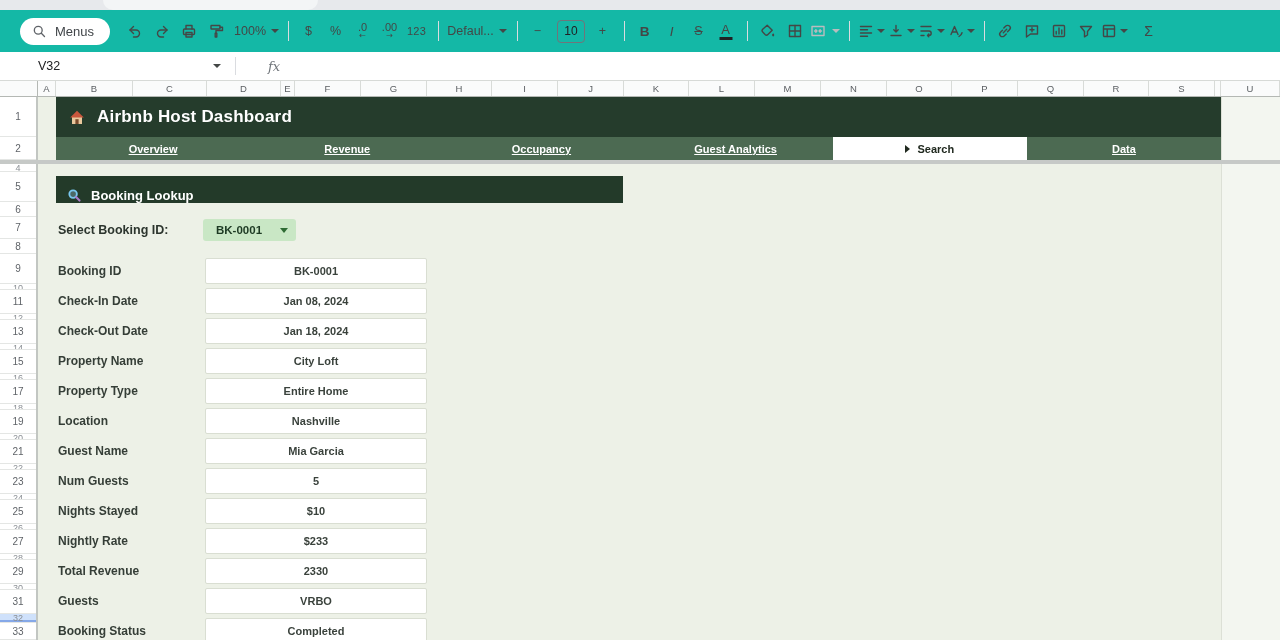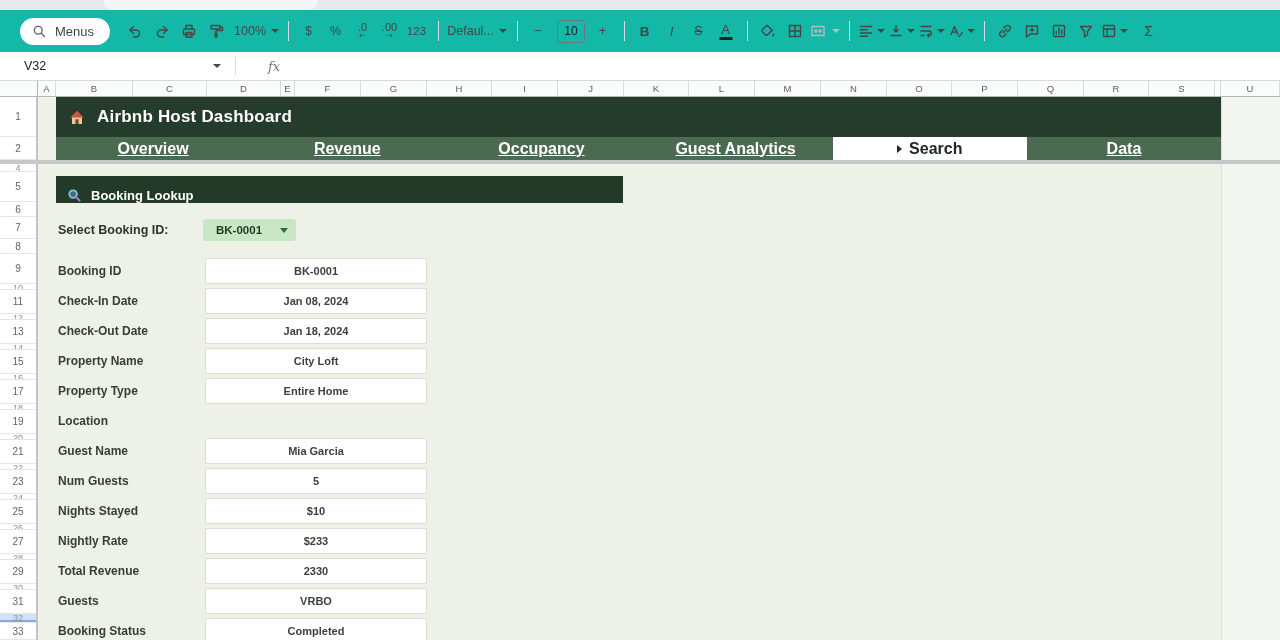--- a/index.html
+++ b/index.html
@@ -34,21 +34,21 @@
   .fmt-a { font-weight:500; font-size:13px; padding-bottom:4px; }
   .a-bar { position:absolute; bottom:4px; left:50%; transform:translateX(-50%); width:13px; height:3px; background:#202124; }
   .dec { display:inline-flex; flex-direction:column; align-items:center; line-height:10px; font-size:11px; }
   .dec .dec-arrow { font-family:"DejaVu Sans",sans-serif; font-size:8px; margin-top:-1px; }
   .lbl-123 { font-size:11px; letter-spacing:.3px; }
   .sigma { font-size:14px; }
 
   
   .formula-bar { position:absolute; top:52px; left:0; width:1280px; height:29px; background:#fff;
                  border-bottom:1px solid #d7dad7; display:flex; align-items:center; box-sizing:border-box; }
-  .name-box { width:235px; display:flex; align-items:center; padding-left:24px; box-sizing:border-box;
+  .name-box { width:235px; display:flex; align-items:center; padding-left:38px; box-sizing:border-box;
               font-size:12.5px; color:#202124; }
   .name-box .caret { margin-left:auto; margin-right:14px; }
   .fb-divider { width:1px; height:18px; background:#dadce0; }
   .fx { margin-left:32px; font-family:"DejaVu Serif",serif; font-style:italic; color:#70757a; font-size:13px; }
 
   
   .corner { position:absolute; top:81px; left:0; width:38px; height:16px; background:#fafbfb;
             border-right:1px solid #b4b8b4; border-bottom:1px solid #b4b8b4; box-sizing:border-box; }
   .col-headers { position:absolute; top:81px; left:38px; width:1242px; height:16px; display:flex;
                  background:#fafbfb; border-bottom:1px solid #b4b8b4; box-sizing:border-box; }
@@ -69,21 +69,21 @@
   .grid { position:absolute; left:38px; top:0; width:1242px; height:543px; background:#edf1e7; overflow:hidden; }
   .right-gutter { position:absolute; left:1183px; top:0; width:59px; height:543px; background:#f3f6f0;
                   border-left:1px solid #dce0d6; box-sizing:border-box; }
 
   .banner-title { position:absolute; left:18px; top:0; width:1165px; height:40px; background:#253c2c;
                   display:flex; align-items:center; }
   .banner-title svg { margin-left:11px; flex:none; }
   .title-text { margin-left:10px; color:#fff; font-weight:700; font-size:17px; letter-spacing:.2px; }
 
   .banner-nav { position:absolute; left:18px; top:40px; width:1165px; height:23px; background:#4c6a52; display:flex; }
-  .nav-tab { flex:1; display:flex; align-items:center; justify-content:center; color:#fff; font-size:16px;
+  .nav-tab { flex:1; display:flex; align-items:center; justify-content:center; color:#fff; font-size:11px;
              font-weight:700; text-decoration:underline; cursor:pointer; }
   .nav-tab.active { background:#ffffff; color:#20291f; text-decoration:none; gap:7px; }
   .tri { width:0; height:0; border-top:4px solid transparent; border-bottom:4px solid transparent;
          border-left:5px solid #20291f; }
 
   .lookup-bar { position:absolute; left:18px; top:79px; width:567px; height:27px; background:#233a29;
                 display:flex; align-items:flex-end; }
   .lookup-bar svg { margin-left:11px; flex:none; }
   .lookup-title { margin-left:9px; color:#fff; font-weight:700; font-size:13px; }
 
@@ -382,20 +382,21 @@
           <div class="field-row" style="top: 249px;">
             <div class="field-label">Property Name</div>
             <div class="field-value">City Loft</div>
           </div>
           <div class="field-row" style="top: 279px;">
             <div class="field-label">Property Type</div>
             <div class="field-value">Entire Home</div>
           </div>
           <div class="field-row" style="top: 309px;">
             <div class="field-label">Location</div>
+            <div class="field-value">Nashville</div>
           </div>
           <div class="field-row" style="top: 339px;">
             <div class="field-label">Guest Name</div>
             <div class="field-value">Mia Garcia</div>
           </div>
           <div class="field-row" style="top: 369px; text-align: right;">
             <div class="field-label">Num Guests</div>
             <div class="field-value">5</div>
           </div>
           <div class="field-row" style="top: 399px;">

